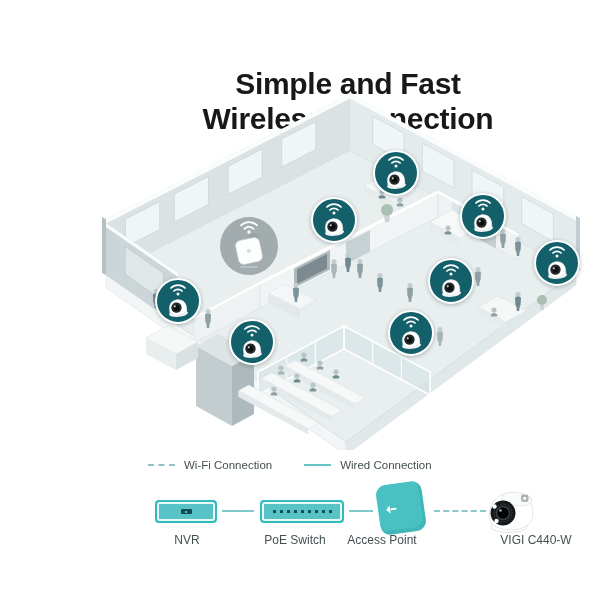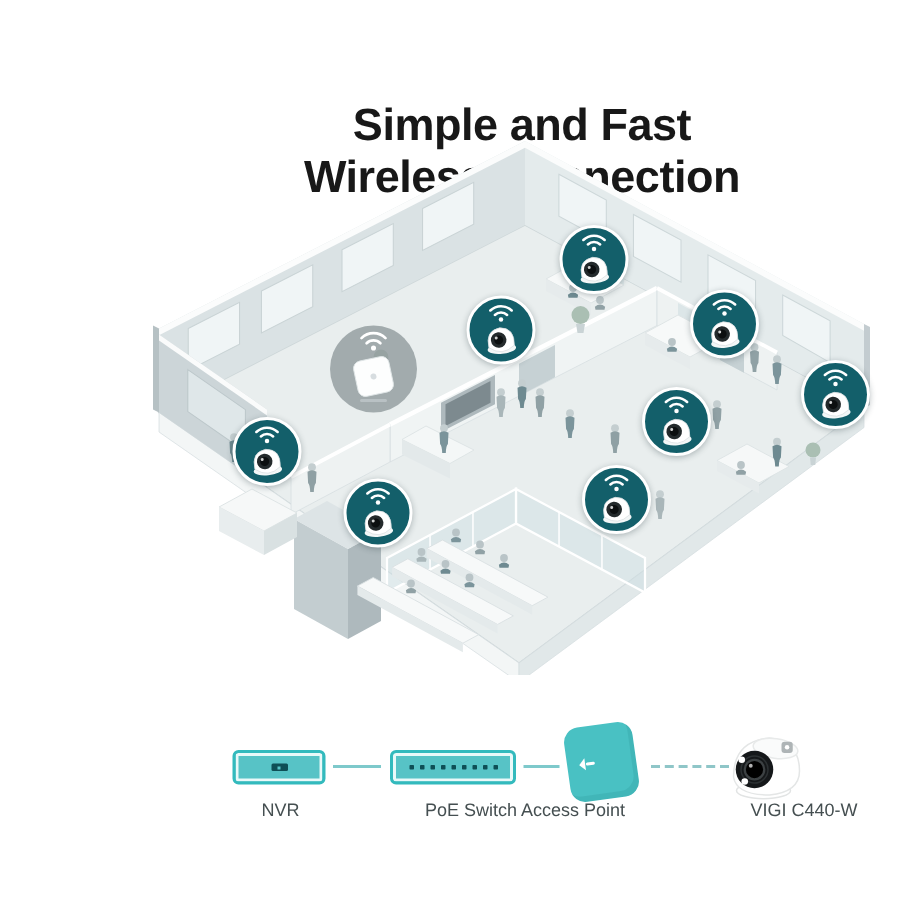--- a/index.html
+++ b/index.html
@@ -50,21 +50,21 @@
   .c3 { left:386px; width:52px; }
 
   .ap-device { position:absolute; left:330px; top:483px; width:46px; height:50px;
                background:#49c1c3; border-radius:10px; transform:rotate(-8deg);
                box-shadow: inset -3px -4px 0 rgba(0,90,92,.10); }
   .ap-device svg { position:absolute; left:6px; top:19px; width:14px; height:12px; }
 
   .vigi-cam { position:absolute; left:431px; top:480px; width:64px; height:54px; }
 
   .dev-label { position:absolute; top:533px; font-size:12px; color:#454f51; transform:translateX(-50%); white-space:nowrap; }
-  .lbl-nvr { left:139px; } .lbl-poe { left:266px; } .lbl-ap { left:334px; } .lbl-cam { left:488px; }
+  .lbl-nvr { left:139px; } .lbl-poe { left:247px; } .lbl-ap { left:334px; } .lbl-cam { left:488px; }
 </style>
 </head>
 <body>
 
 <div class="stage">
 
   <div class="title">
     <div>Simple and Fast</div>
     <div>Wireless Connection</div>
   </div>
@@ -334,20 +334,30 @@
           <ellipse cx="21" cy="33.5" rx="9.5" ry="3.4" fill="#ffffff" opacity="0.95"></ellipse>
           <path d="M12.5,32 Q11,20.5 21,19.5 Q31,20.5 29.5,32 Q25,35.5 21,35.5 Q17,35.5 12.5,32 Z" fill="#ffffff" stroke="#d9dee0" stroke-width="0.5"></path>
           <circle cx="19.5" cy="27.5" r="5.2" fill="#242a2c"></circle>
           <circle cx="19.5" cy="27.5" r="3" fill="#0c0f10"></circle>
           <circle cx="18" cy="26" r="1" fill="#ffffff" opacity="0.8"></circle>
         </g>
       </svg>
     </div>
     </div>
 
+  <div class="legend">
+    <div class="legend-item">
+      <div class="legend-line line-dashed"></div>
+      <span class="legend-label">Wi-Fi Connection</span>
+    </div>
+    <div class="legend-item">
+      <div class="legend-line line-solid"></div>
+      <span class="legend-label">Wired Connection</span>
+    </div>
+  </div>
 
   <div class="device-box nvr">
     <div class="nvr-port"></div>
   </div>
   <div class="connector conn-solid c1"></div>
   <div class="device-box poe">
     <div class="ports">
         <span></span>
         <span></span>
         <span></span>

